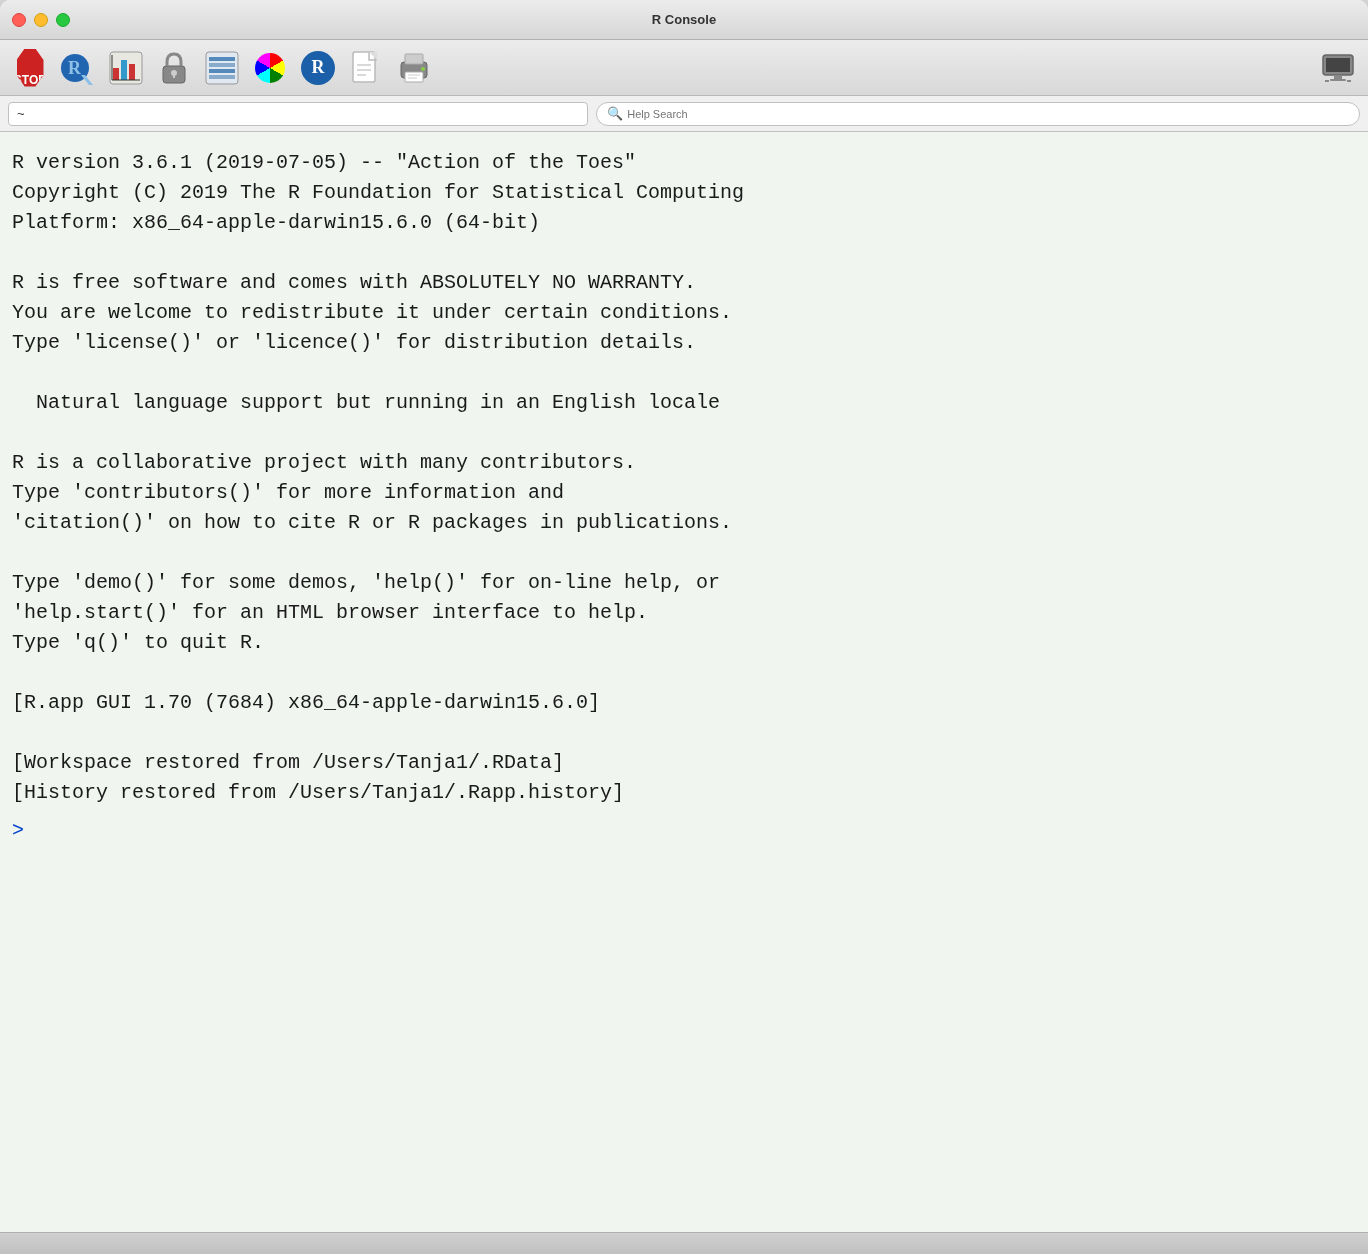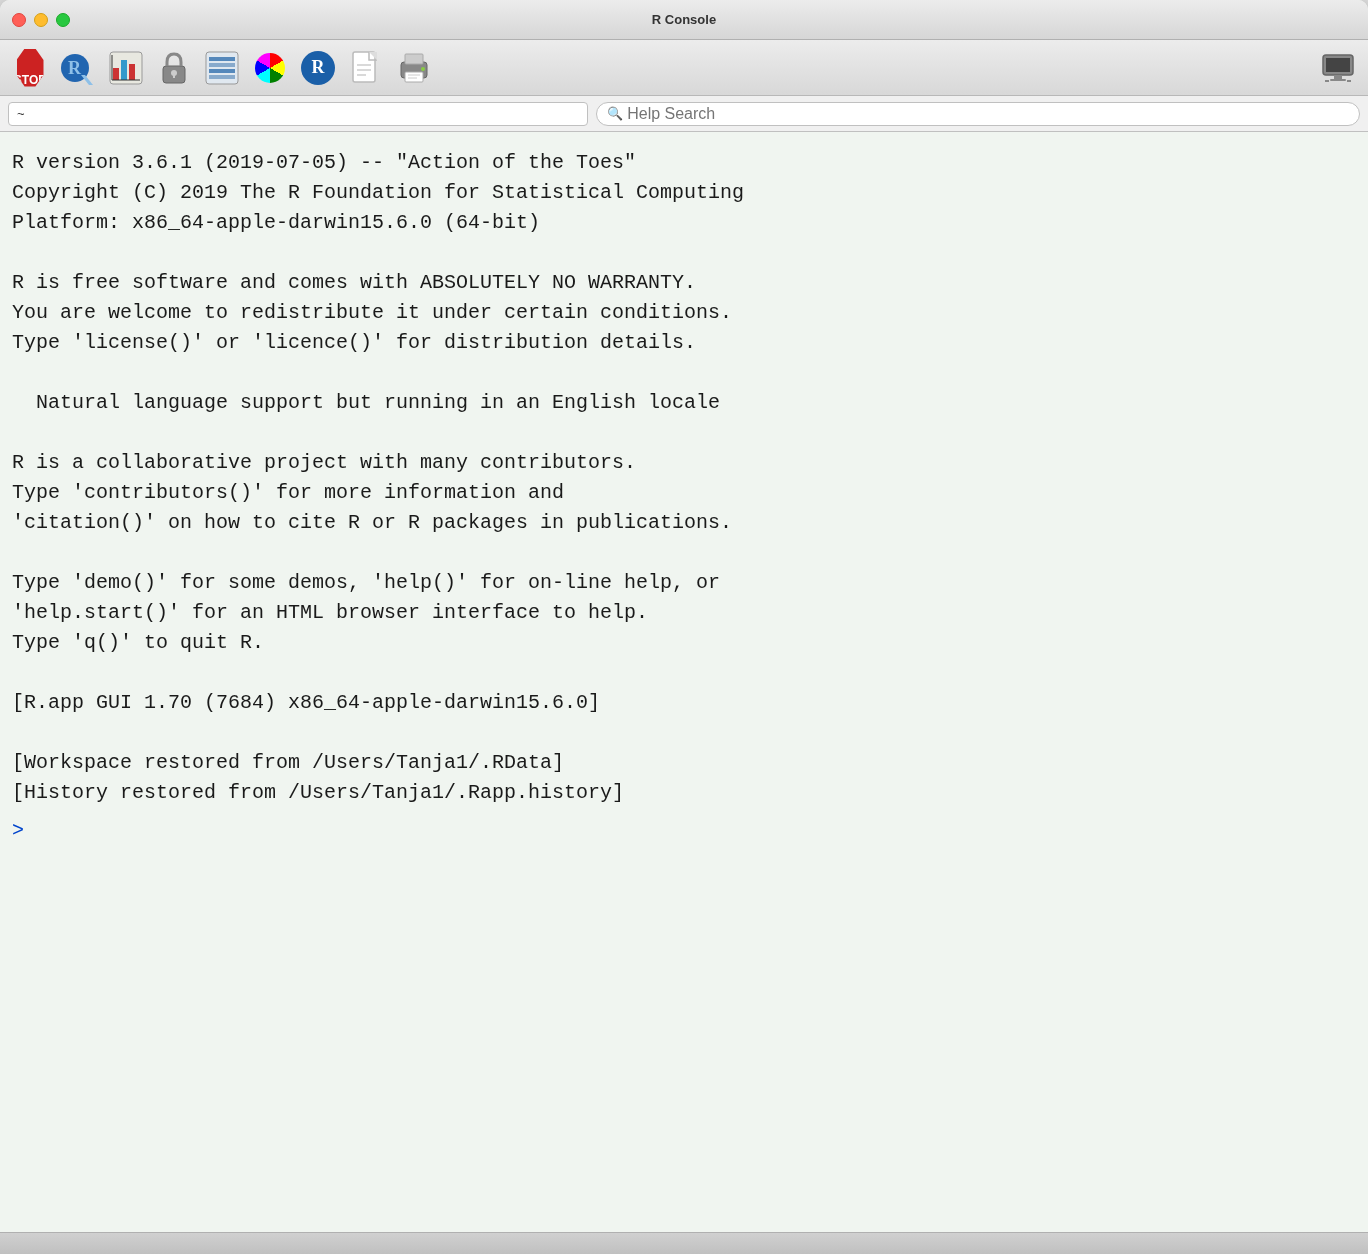--- a/index.html
+++ b/index.html
@@ -129,21 +129,21 @@
 
     .search-icon-char {
       color: #888;
       font-size: 13px;
     }
 
     .search-input {
       flex: 1;
       border: none;
       background: transparent;
-      font-size: 16px;
+      font-size: 11px;
       color: #0f172a;
       outline: none;
     }
 
     
     .console-area {
       flex: 1;
       background: #f0f5f0;
       padding: 16px 12px;
       overflow-y: auto;

